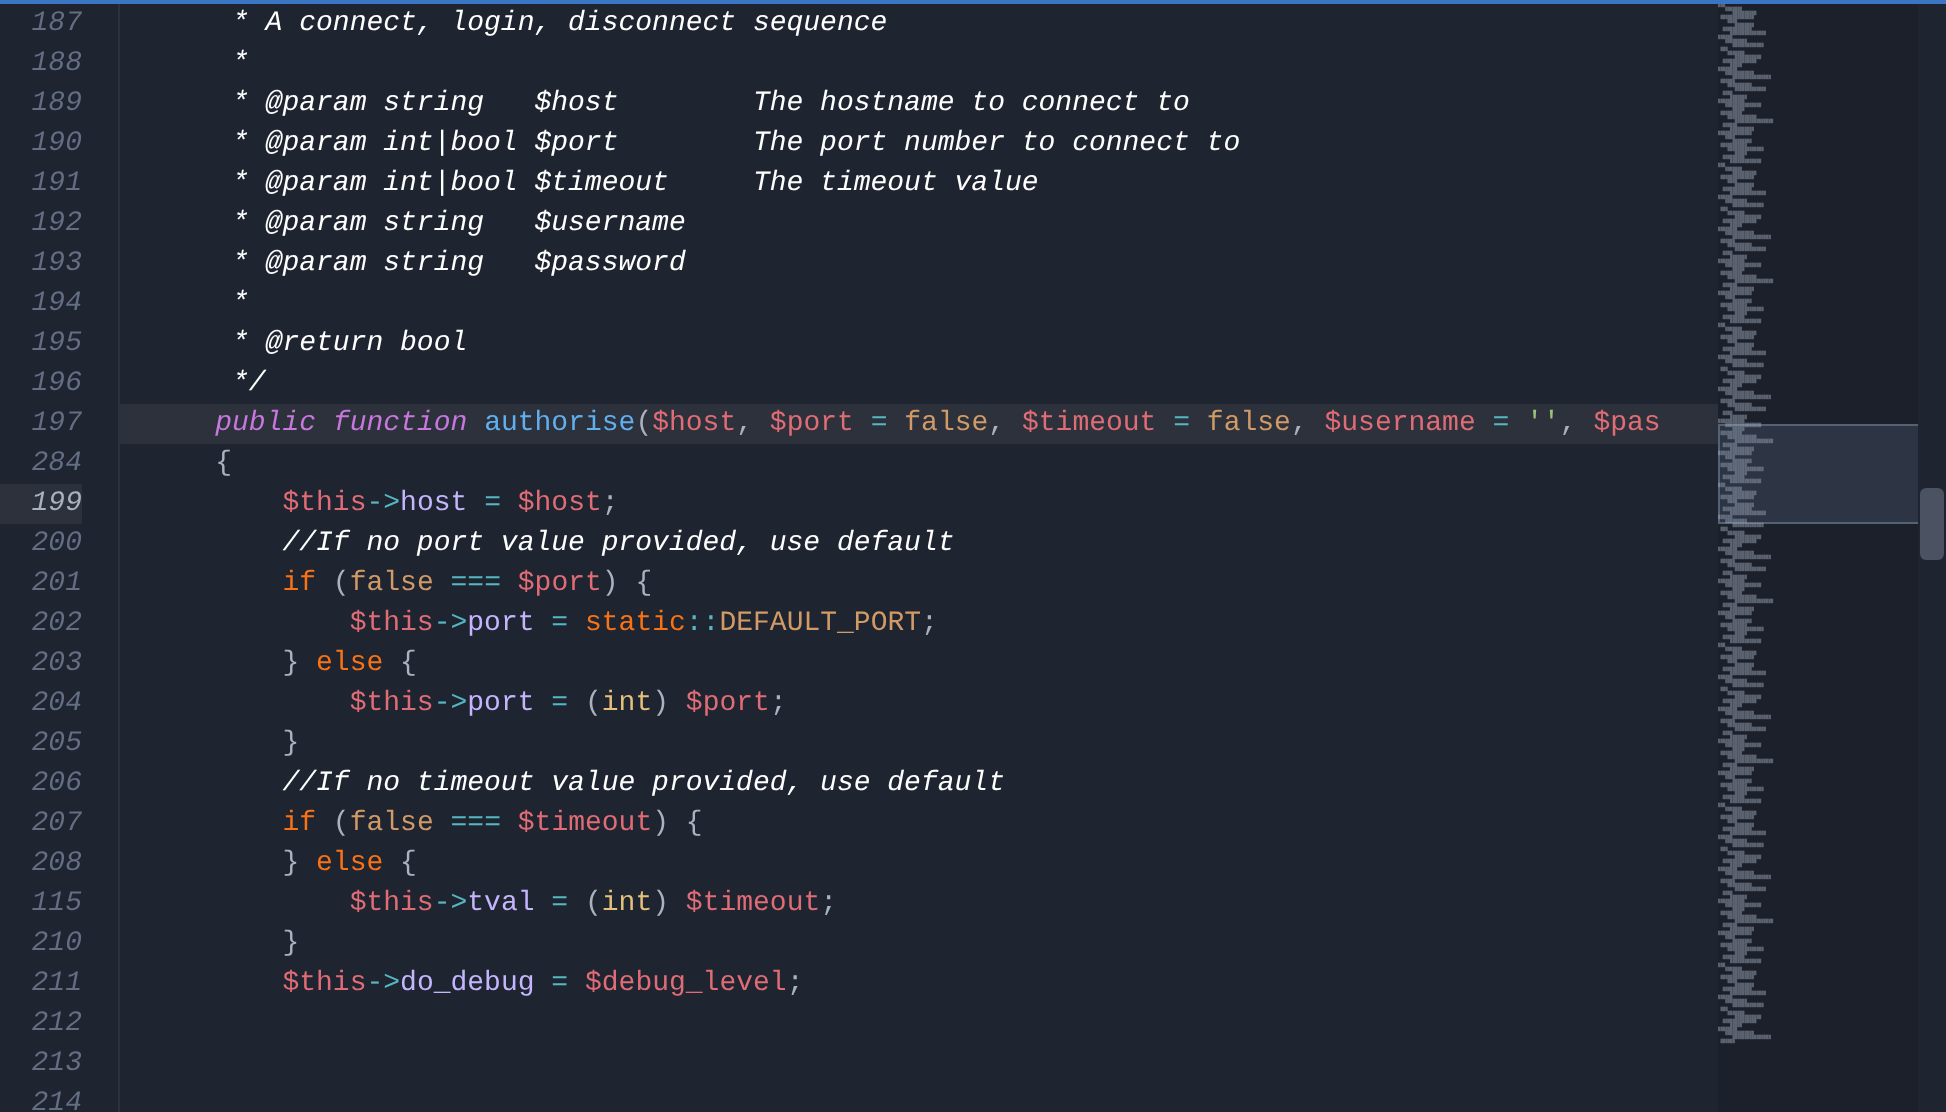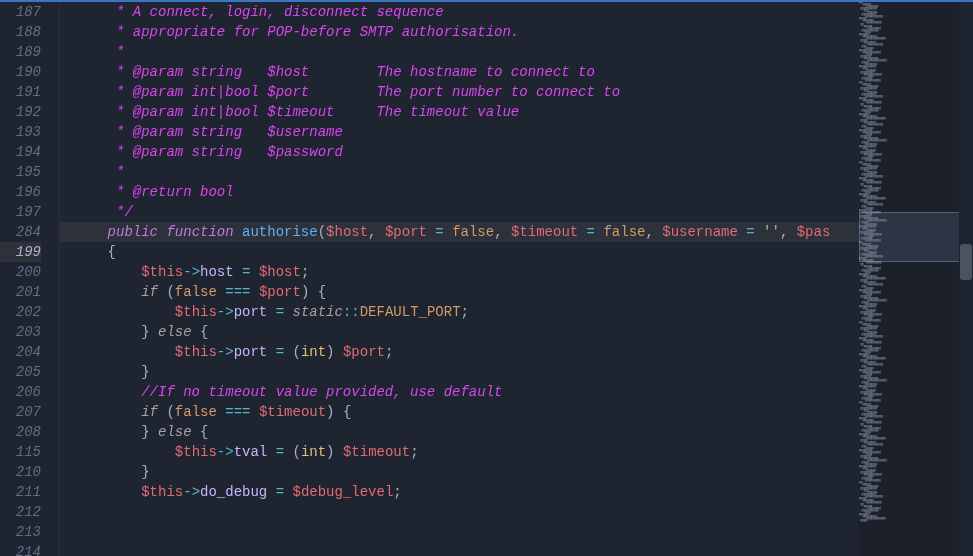--- a/index.html
+++ b/index.html
@@ -26,22 +26,22 @@
   }
   .code {
     position: relative; flex: 1 1 auto; overflow: hidden;
     background: #1e2430;
   }
   .code .line { padding-left: 14px; font-style: normal; }
   
   .line.hl { background: #2c313c; }
   .gutter .hl { background: #2c313c; color: #abb2bf; }
   
-  .c  { color: #d946ef; font-style: italic; text-align: right; }
-  .k  { color: #a3a3a3; font-style: italic; }
+  .c  { color: #ffffff; font-style: italic; text-align: right; }
+  .k  { color: #f97316; }
   .kw { color: #c678dd; font-style: italic; }
   .fn { color: #61afef; }
   .v  { color: #e06c75; }
   .p  { color: #c4b5fd; }
   .op { color: #56b6c2; }
   .cn { color: #d19a66; }
   .s  { color: #98c379; }
   .t  { color: #abb2bf; }
   .ty { color: #e5c07b; }
   
@@ -96,33 +96,33 @@
       <div>208</div>
       <div>115</div>
       <div>210</div>
       <div>211</div>
       <div>212</div>
       <div>213</div>
       <div>214</div>
     </div>
   <div class="code" id="code">
       <div class="line"><span class="c">     * A connect, login, disconnect sequence</span></div>
-      <div class="line"><span class="c">     * appropriate for POP-before SMTP authorisation.</span></div>
       <div class="line"><span class="c">     *</span></div>
       <div class="line"><span class="c">     * @param string   $host        The hostname to connect to</span></div>
       <div class="line"><span class="c">     * @param int|bool $port        The port number to connect to</span></div>
       <div class="line"><span class="c">     * @param int|bool $timeout     The timeout value</span></div>
       <div class="line"><span class="c">     * @param string   $username</span></div>
       <div class="line"><span class="c">     * @param string   $password</span></div>
       <div class="line"><span class="c">     *</span></div>
       <div class="line"><span class="c">     * @return bool</span></div>
       <div class="line"><span class="c">     */</span></div>
       <div class="line hl"><span class="t">    </span><span class="kw">public</span><span class="t"> </span><span class="kw">function</span><span class="t"> </span><span class="fn">authorise</span><span class="t">(</span><span class="v">$host</span><span class="t">, </span><span class="v">$port</span><span class="t"> </span><span class="op">=</span><span class="t"> </span><span class="cn">false</span><span class="t">, </span><span class="v">$timeout</span><span class="t"> </span><span class="op">=</span><span class="t"> </span><span class="cn">false</span><span class="t">, </span><span class="v">$username</span><span class="t"> </span><span class="op">=</span><span class="t"> </span><span class="s">''</span><span class="t">, </span><span class="v">$pas</span></div>
       <div class="line"><span class="t">    {</span></div>
       <div class="line"><span class="t">        </span><span class="v">$this</span><span class="op">-&gt;</span><span class="p">host</span><span class="t"> </span><span class="op">=</span><span class="t"> </span><span class="v">$host</span><span class="t">;</span></div>
+      <div class="line"><span class="c">        //If no port value provided, use default</span></div>
       <div class="line"><span class="t">        </span><span class="k">if</span><span class="t"> (</span><span class="cn">false</span><span class="t"> </span><span class="op">===</span><span class="t"> </span><span class="v">$port</span><span class="t">) {</span></div>
       <div class="line"><span class="t">            </span><span class="v">$this</span><span class="op">-&gt;</span><span class="p">port</span><span class="t"> </span><span class="op">=</span><span class="t"> </span><span class="k">static</span><span class="op">::</span><span class="cn">DEFAULT_PORT</span><span class="t">;</span></div>
       <div class="line"><span class="t">        } </span><span class="k">else</span><span class="t"> {</span></div>
       <div class="line"><span class="t">            </span><span class="v">$this</span><span class="op">-&gt;</span><span class="p">port</span><span class="t"> </span><span class="op">=</span><span class="t"> (</span><span class="ty">int</span><span class="t">) </span><span class="v">$port</span><span class="t">;</span></div>
       <div class="line"><span class="t">        }</span></div>
       <div class="line"><span class="c">        //If no timeout value provided, use default</span></div>
       <div class="line"><span class="t">        </span><span class="k">if</span><span class="t"> (</span><span class="cn">false</span><span class="t"> </span><span class="op">===</span><span class="t"> </span><span class="v">$timeout</span><span class="t">) {</span></div>
       <div class="line"><span class="t">        } </span><span class="k">else</span><span class="t"> {</span></div>
       <div class="line"><span class="t">            </span><span class="v">$this</span><span class="op">-&gt;</span><span class="p">tval</span><span class="t"> </span><span class="op">=</span><span class="t"> (</span><span class="ty">int</span><span class="t">) </span><span class="v">$timeout</span><span class="t">;</span></div>
       <div class="line"><span class="t">        }</span></div>

